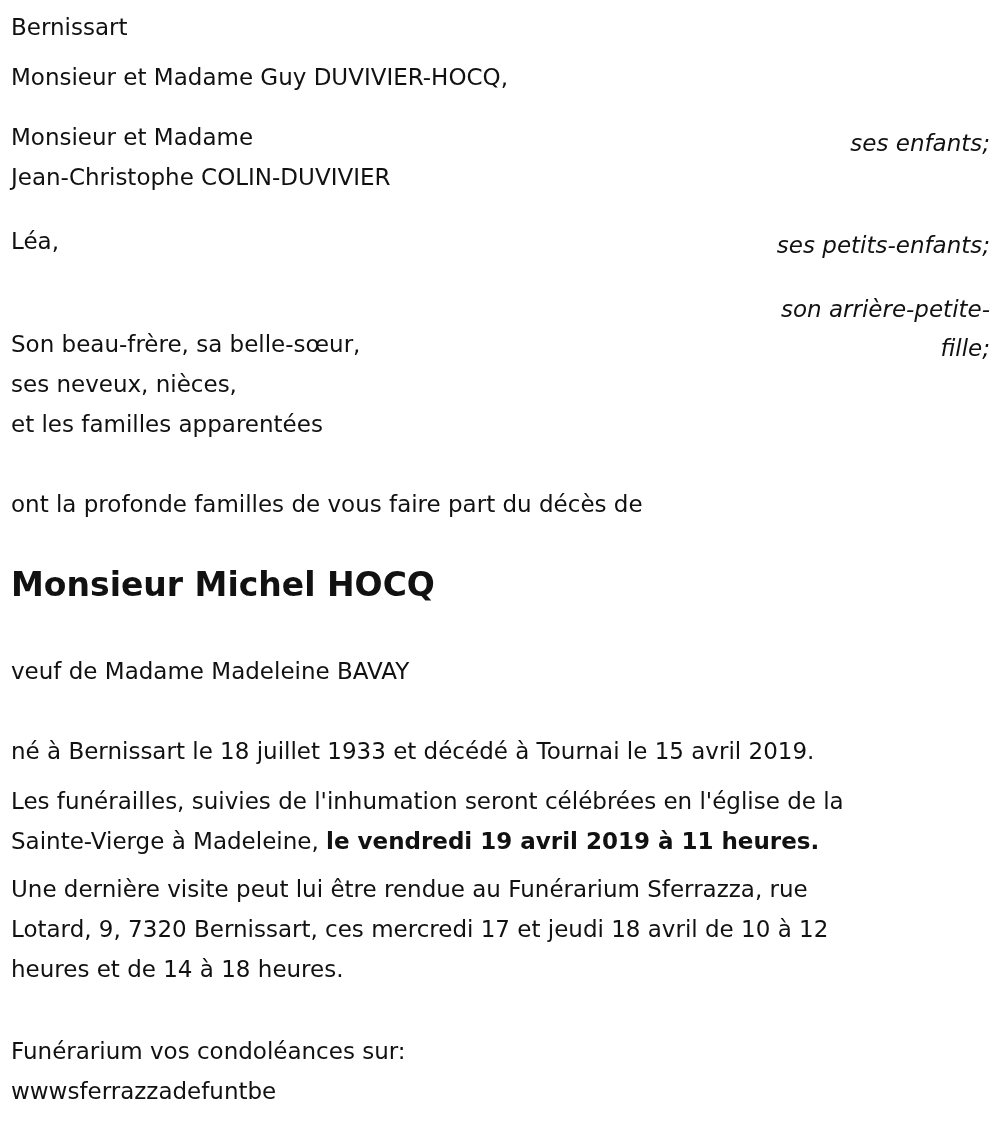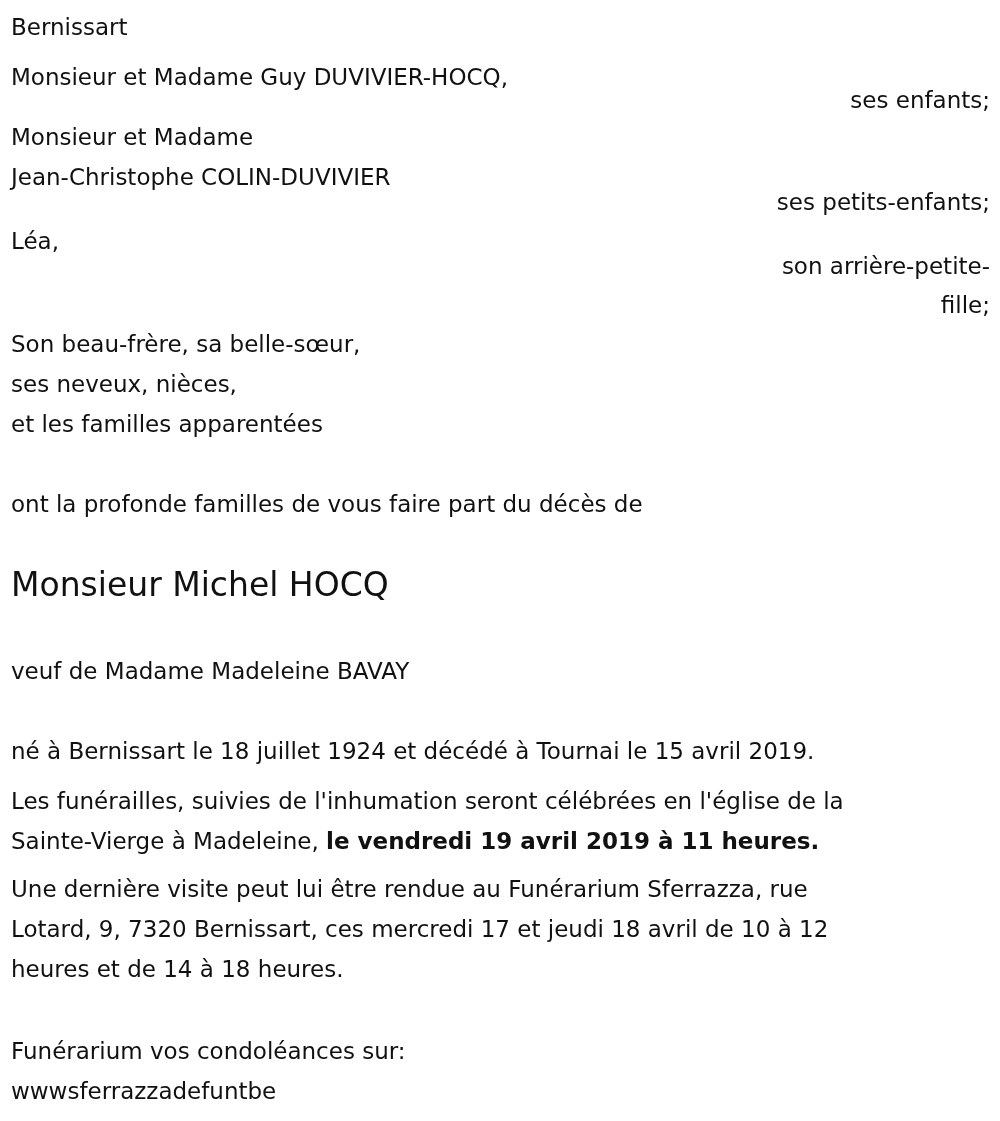--- a/index.html
+++ b/index.html
@@ -2,22 +2,22 @@
 <html><head>
 <meta charset="utf-8">
 <style>
   html, body { margin: 0; padding: 0; background: #ffffff; }
   body {
     width: 1000px; height: 1121px; position: relative; overflow: hidden;
     font-family: "DejaVu Sans", sans-serif; color: #111111;
     font-size: 23px;
   }
   .line { position: absolute; left: 11px; white-space: nowrap; line-height: 1; text-align: right; }
-  .right { position: absolute; right: 10px; white-space: nowrap; line-height: 1; text-align: right; }
-  .title { font-weight: normal; font-size: 33px; }
+  .right { position: absolute; right: 10px; white-space: nowrap; font-style: italic; line-height: 1; text-align: right; margin-top: 43px; }
+  .title { font-weight: bold; font-size: 33px; }
   b { font-weight: bold; }
 </style>
 </head>
 <body>
 
 <div>
   <div class="line" style="top:16px">Bernissart</div>
 
   <div class="line" style="top:66px">Monsieur et Madame Guy DUVIVIER-HOCQ,</div>
   <div class="right" style="top:89px">ses enfants;</div>
@@ -33,21 +33,21 @@
   <div class="line" style="top:333px">Son beau-frère, sa belle-sœur,</div>
   <div class="line" style="top:373px">ses neveux, nièces,</div>
   <div class="line" style="top:413px">et les familles apparentées</div>
 
   <div class="line" style="top:493px">ont la profonde familles de vous faire part du décès de</div>
 
   <div class="line title" style="top:568px">Monsieur Michel HOCQ</div>
 
   <div class="line" style="top:660px">veuf de Madame Madeleine BAVAY</div>
 
-  <div class="line" style="top:740px">né à Bernissart le 18 juillet 1924 et décédé à Tournai le 15 avril 2019.</div>
+  <div class="line" style="top:740px">né à Bernissart le 18 juillet 1933 et décédé à Tournai le 15 avril 2019.</div>
 
   <div class="line" style="top:790px">Les funérailles, suivies de l'inhumation seront célébrées en l'église de la</div>
   <div class="line" style="top:830px"><span>Sainte-Vierge à Madeleine, </span><b>le vendredi 19 avril 2019 à 11 heures.</b></div>
 
   <div class="line" style="top:878px">Une dernière visite peut lui être rendue au Funérarium Sferrazza, rue</div>
   <div class="line" style="top:918px">Lotard, 9, 7320 Bernissart, ces mercredi 17 et jeudi 18 avril de 10 à 12</div>
   <div class="line" style="top:958px">heures et de 14 à 18 heures.</div>
 
   <div class="line" style="top:1040px">Funérarium vos condoléances sur:</div>
   <div class="line" style="top:1080px">wwwsferrazzadefuntbe</div>

